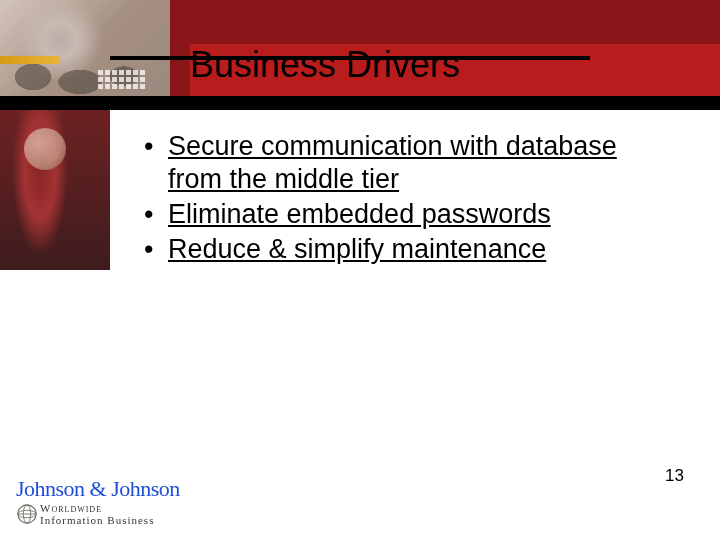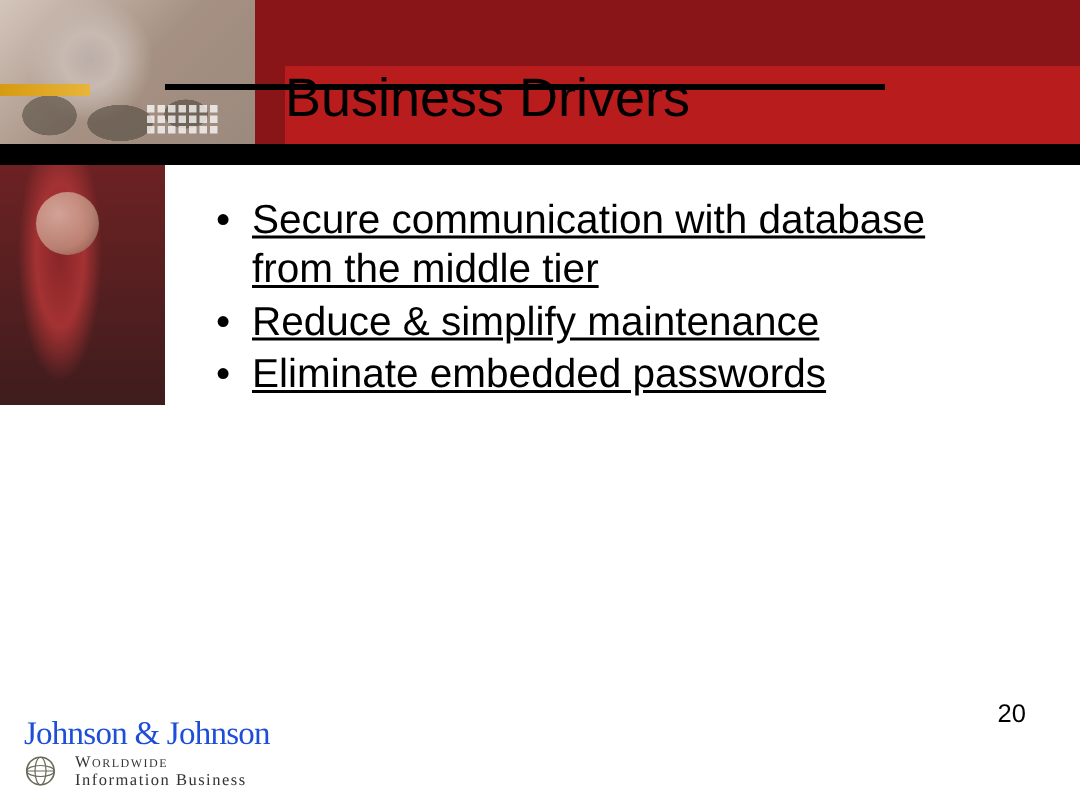--- a/index.html
+++ b/index.html
@@ -131,21 +131,21 @@
   .jnj-script {
     font-family: "Brush Script MT", "Segoe Script", cursive;
     font-size: 22px;
     color: #1d4ed8;
     letter-spacing: -0.5px;
     line-height: 1;
   }
   .jnj-sub {
     display: flex;
     align-items: center;
-    gap: 12px;
+    gap: 2px;
     margin-top: 2px;
   }
   .jnj-sub-text {
     font-family: "Times New Roman", serif;
     font-size: 11px;
     letter-spacing: 1px;
     color: #333;
     line-height: 1.1;
   }
   .jnj-sub-text .line1 {
@@ -202,22 +202,22 @@
 <div class="title-underline"></div>
 
 <div class="black-strip"></div>
 
 <div class="side-photo"></div>
 <div class="side-head"></div>
 
 <div class="content">
   <ul class="bullets">
     <li><span>Secure communication with database from the middle tier</span></li>
+    <li><span>Eliminate embedded passwords</span></li>
     <li><span>Reduce &amp; simplify maintenance</span></li>
-    <li><span>Eliminate embedded passwords</span></li>
   </ul>
 </div>
 
 <div class="footer-logo">
   <div class="jnj-script">Johnson &amp; Johnson</div>
   <div class="jnj-sub">
     <span class="globe-icon">
       <svg viewBox="0 0 24 24" width="22" height="22">
         <circle cx="12" cy="12" r="10" fill="none" stroke="#6a6a5a" stroke-width="1.2"></circle>
         <ellipse cx="12" cy="12" rx="10" ry="4" fill="none" stroke="#6a6a5a" stroke-width="0.9"></ellipse>
@@ -225,13 +225,13 @@
         <line x1="2" y1="12" x2="22" y2="12" stroke="#6a6a5a" stroke-width="0.9"></line>
       </svg>
     </span>
     <span class="jnj-sub-text">
       <span class="line1">Worldwide</span><br>
       <span>Information Business</span>
     </span>
   </div>
 </div>
 
-<div class="page-number">20</div>
+<div class="page-number">13</div>
 
 </body></html>

